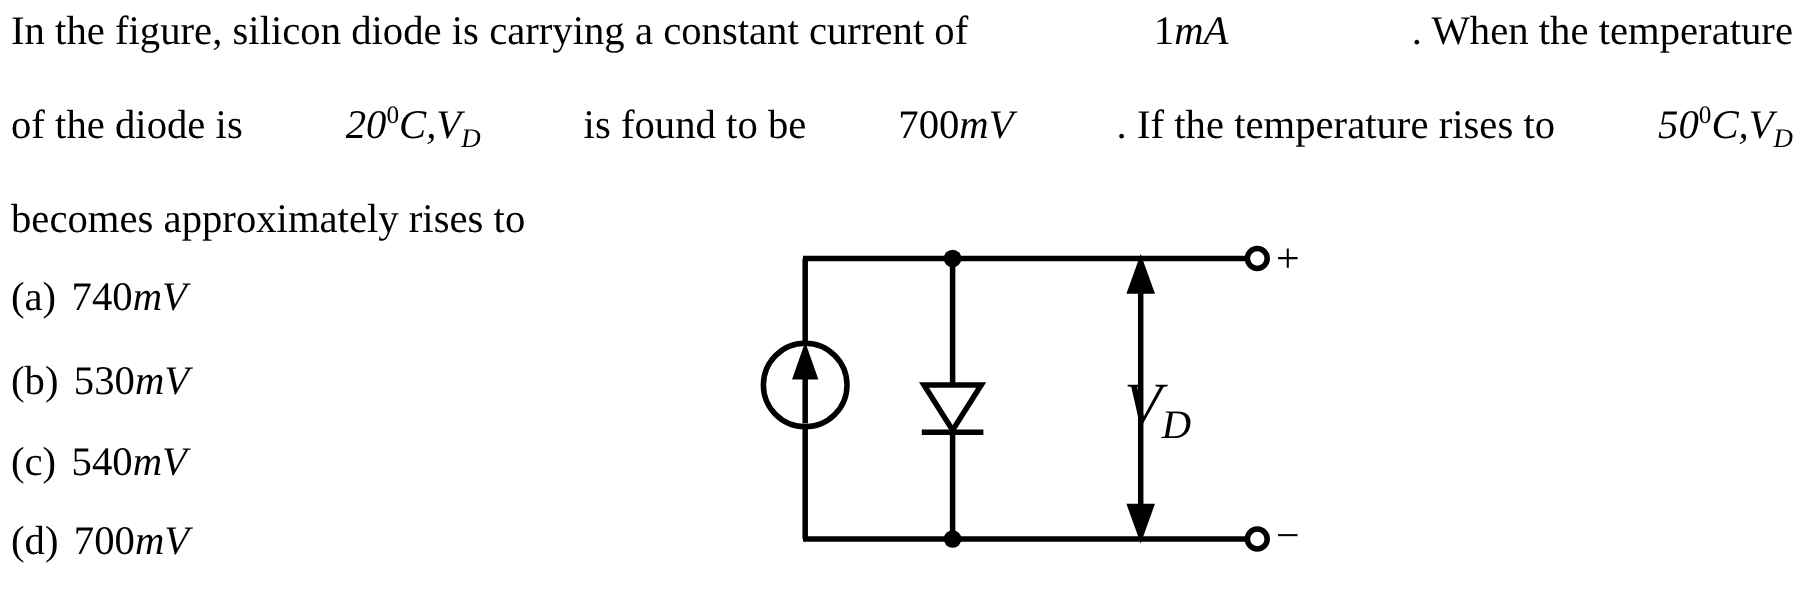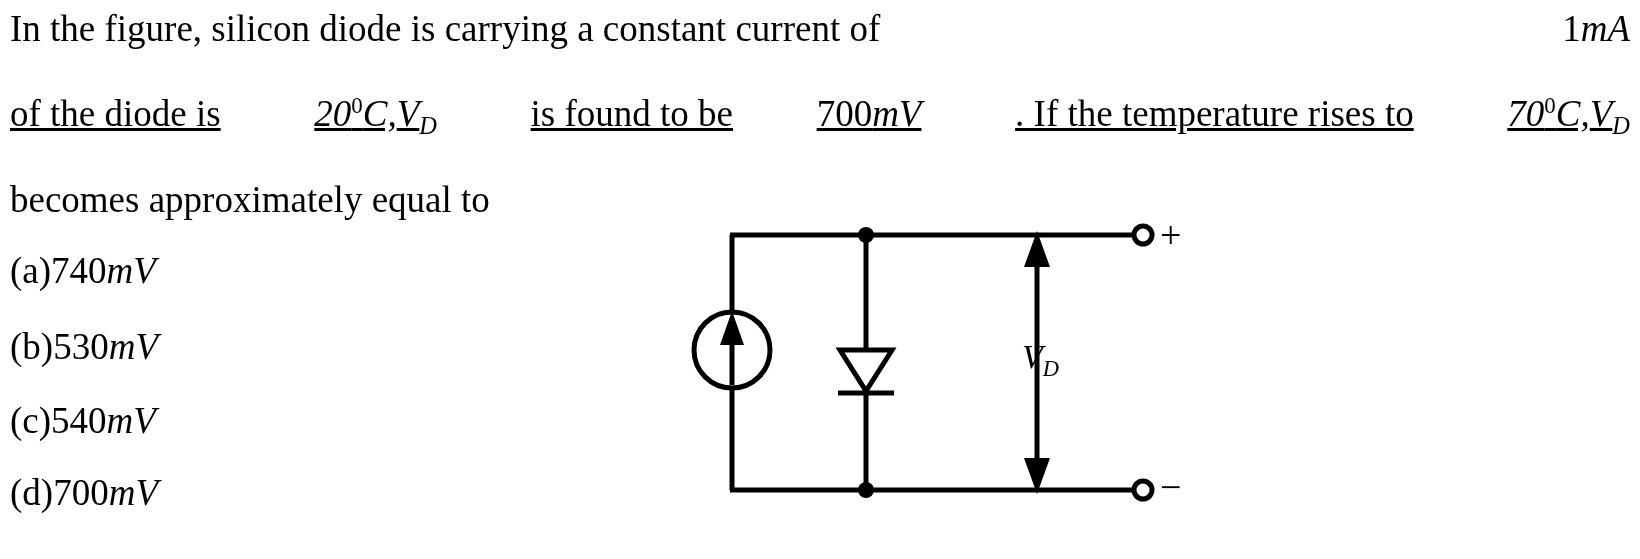--- a/index.html
+++ b/index.html
@@ -48,38 +48,38 @@
     line-height: 0;
     font-style: italic;
   }
   .opt {
     position: absolute;
     font-size: 37px;
     line-height: 1;
     white-space: nowrap;
   }
   .opt .lbl { font-style: normal; }
-  .opt .num { font-style: normal; }
+  .opt .num { font-style: normal; margin-left: 14px; }
   .opt .unit { font-style: italic; }
 
   .circuit {
     position: absolute;
     left: 690px;
     top: 205px;
     width: 540px;
     height: 320px;
   }
   .circuit svg {
     display: block;
   }
   .vd-label {
     position: absolute;
     left: 1022px;
     top: 340px;
-    font-size: 34px;
+    font-size: 56px;
     line-height: 1;
     font-style: italic;
     white-space: nowrap;
   }
   .vd-label .sub { font-size: 0.66em; }
   .sign {
     position: absolute;
     font-size: 38px;
     line-height: 1;
     font-style: normal;
@@ -88,32 +88,33 @@
   .sign-minus { left: 1160px; top: 468px; }
 </style>
 </head>
 <body>
 
 <div class="page">
 
   <div class="qline just" style="left:10px; top:10px; width:1620px; display:flex;">
     <span>In the figure, silicon diode is carrying a constant current of</span>
     <span style="margin-left:-6px;"><span>1</span><span class="ital">mA</span></span>
+    <span style="margin-left:-8px;">. When the temperature</span>
   </div>
 
-  <div class="qline" style="left:10px; top:95px; width:1620px; display:flex; justify-content:space-between; align-items:flex-start;text-decoration:underline;">
+  <div class="qline" style="left:10px; top:95px; width:1620px; display:flex; justify-content:space-between; align-items:flex-start;">
     <span>of the diode is</span>
     <span><span class="ital">20</span><span class="sup">0</span><span class="ital">C,</span><span class="ital">V</span><span class="sub">D</span></span>
     <span>is found to be</span>
     <span style="margin-left:-10px;"><span>700</span><span class="ital">mV</span></span>
     <span>. If the temperature rises to</span>
-    <span><span class="ital">70</span><span class="sup">0</span><span class="ital">C,</span><span class="ital">V</span><span class="sub">D</span></span>
+    <span><span class="ital">50</span><span class="sup">0</span><span class="ital">C,</span><span class="ital">V</span><span class="sub">D</span></span>
   </div>
 
-  <div class="qline" style="left:10px; top:181px;">becomes approximately equal to</div>
+  <div class="qline" style="left:10px; top:181px;">becomes approximately rises to</div>
 
   <div class="opt" style="left:10px; top:252px;">
     <span class="lbl">(a)</span><span class="num">740</span><span class="unit">mV</span>
   </div>
   <div class="opt" style="left:10px; top:328px;">
     <span class="lbl">(b)</span><span class="num">530</span><span class="unit">mV</span>
   </div>
   <div class="opt" style="left:10px; top:402px;">
     <span class="lbl">(c)</span><span class="num">540</span><span class="unit">mV</span>
   </div>

